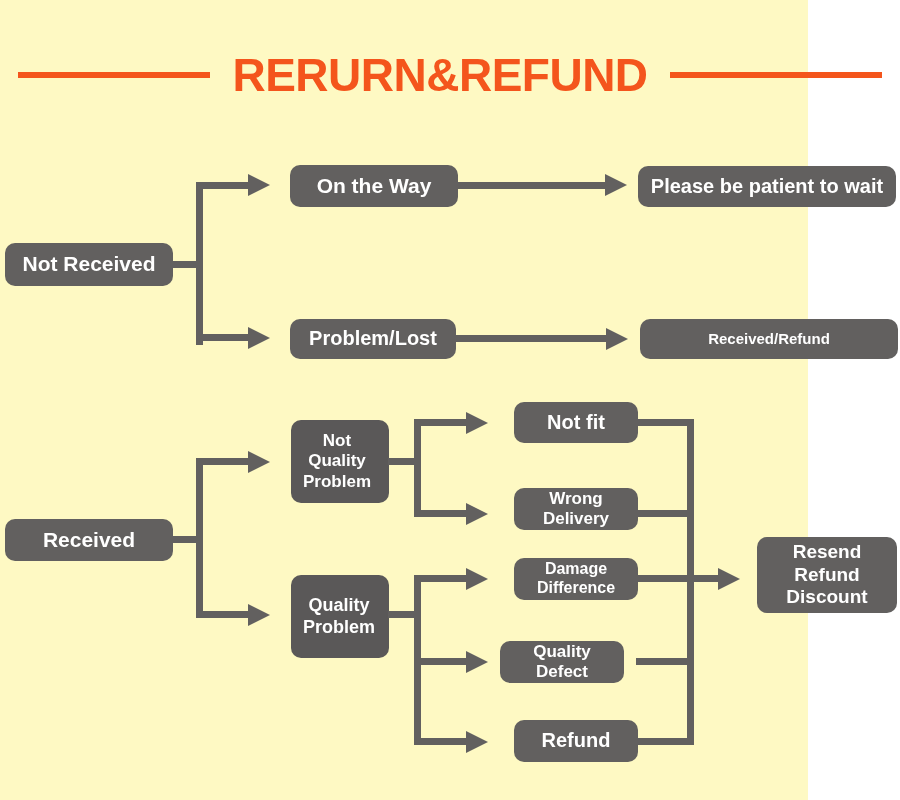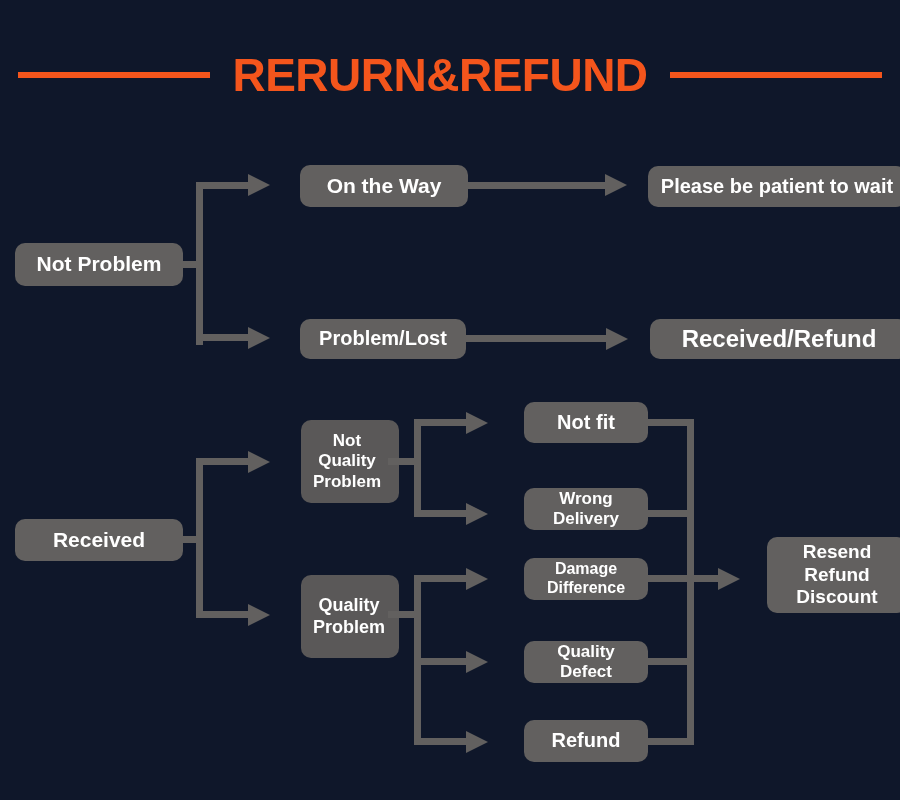--- a/index.html
+++ b/index.html
@@ -5,23 +5,23 @@
   * { box-sizing: border-box; margin: 0; padding: 0; }
   html, body {
     width: 900px;
     height: 800px;
     background: #ffffff;
     font-family: "Liberation Sans", sans-serif;
     overflow: hidden;
   }
   #page {
     position: relative;
-    width: 900px;
+    width: 808px;
     height: 800px;
-    background: #0f172a;
+    background: #fef9c3;
   }
 
   
   .title-bar {
     position: absolute;
     left: 0; top: 46px;
     width: 900px; height: 58px;
     display: flex;
     align-items: center;
     justify-content: center;
@@ -50,21 +50,20 @@
     border-radius: 10px;
     color: #ffffff;
     font-weight: bold;
     display: flex;
     align-items: center;
     justify-content: center;
     text-align: center;
     line-height: 1.18;
     padding: 0 10px;
     font-family: "Liberation Sans", sans-serif;
-    margin-left: 10px;
   }
   .node.dark { background: #5a5858; }
   .node.left-align {
     justify-content: flex-start;
     text-align: center;
     padding-left: 12px;
   }
   .node.multiline { white-space: pre-line; }
 
   
@@ -105,41 +104,41 @@
 <body>
 
 <div id="page">
 
   <div class="title-bar">
     <div class="title-rule left"></div>
     <div class="title-text">RERURN&amp;REFUND</div>
     <div class="title-rule right"></div>
   </div>
 
-  <div class="node" style="left:5px; top:243px; width:168px; height:43px; font-size:21px;">Not Problem</div>
+  <div class="node" style="left:5px; top:243px; width:168px; height:43px; font-size:21px;">Not Received</div>
 
   <div class="line h-line" style="left:172px; top:261px; width:28px;"></div>
 
   <div class="line v-line" style="left:196px; top:185px; height:160px;"></div>
 
   <div class="line h-line" style="left:196px; top:182px; width:55px;"></div>
   <div class="arrow-head" style="left:248px; top:174px;"></div>
   <div class="node" style="left:290px; top:165px; width:168px; height:42px; font-size:21px;">On the Way</div>
 
   <div class="line h-line" style="left:458px; top:182px; width:152px;"></div>
   <div class="arrow-head" style="left:605px; top:174px;"></div>
   <div class="node" style="left:638px; top:166px; width:258px; height:41px; font-size:20px;">Please be patient to wait</div>
 
   <div class="line h-line" style="left:196px; top:334px; width:55px;"></div>
   <div class="arrow-head" style="left:248px; top:327px;"></div>
   <div class="node" style="left:290px; top:319px; width:166px; height:40px; font-size:20px;">Problem/Lost</div>
 
   <div class="line h-line" style="left:456px; top:335px; width:155px;"></div>
   <div class="arrow-head" style="left:606px; top:328px;"></div>
-  <div class="node" style="left:640px; top:319px; width:258px; height:40px; font-size:24px;">Received/Refund</div>
+  <div class="node" style="left:640px; top:319px; width:258px; height:40px; font-size:15px;">Received/Refund</div>
 
   <div class="node" style="left:5px; top:519px; width:168px; height:42px; font-size:21px;">Received</div>
 
   <div class="line h-line" style="left:172px; top:536px; width:28px;"></div>
   <div class="line v-line" style="left:196px; top:458px; height:160px;"></div>
 
   <div class="line h-line" style="left:196px; top:458px; width:55px;"></div>
   <div class="arrow-head" style="left:248px; top:451px;"></div>
   <div class="node dark multiline left-align" style="left:291px; top:420px; width:98px; height:83px; font-size:17px;">Not
 Quality
@@ -163,21 +162,21 @@
 
   <div class="line h-line" style="left:388px; top:611px; width:30px;"></div>
   <div class="line v-line" style="left:414px; top:575px; height:170px;"></div>
 
   <div class="line h-line" style="left:414px; top:575px; width:55px;"></div>
   <div class="arrow-head" style="left:466px; top:568px;"></div>
   <div class="node" style="left:514px; top:558px; width:124px; height:42px; font-size:16px;">Damage Difference</div>
 
   <div class="line h-line" style="left:414px; top:658px; width:55px;"></div>
   <div class="arrow-head" style="left:466px; top:651px;"></div>
-  <div class="node" style="left:514px; top:641px; width:124px; height:42px; font-size:17px;">Quality Defect</div>
+  <div class="node" style="left:500px; top:641px; width:124px; height:42px; font-size:17px;">Quality Defect</div>
 
   <div class="line h-line" style="left:414px; top:738px; width:55px;"></div>
   <div class="arrow-head" style="left:466px; top:731px;"></div>
   <div class="node" style="left:514px; top:720px; width:124px; height:42px; font-size:20px;">Refund</div>
 
   <div class="line h-line" style="left:636px; top:419px; width:58px;"></div>
   <div class="line h-line" style="left:636px; top:510px; width:58px;"></div>
   <div class="line h-line" style="left:636px; top:575px; width:58px;"></div>
   <div class="line h-line" style="left:636px; top:658px; width:58px;"></div>
   <div class="line h-line" style="left:636px; top:738px; width:58px;"></div>

